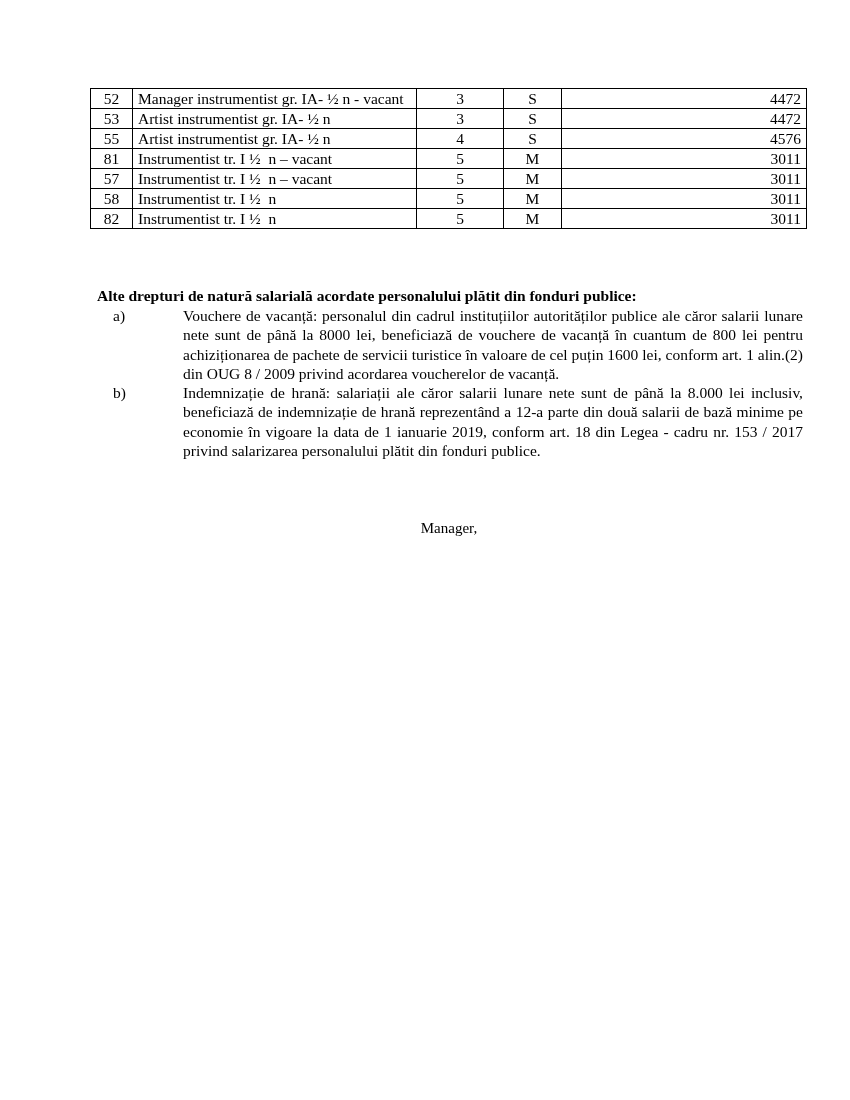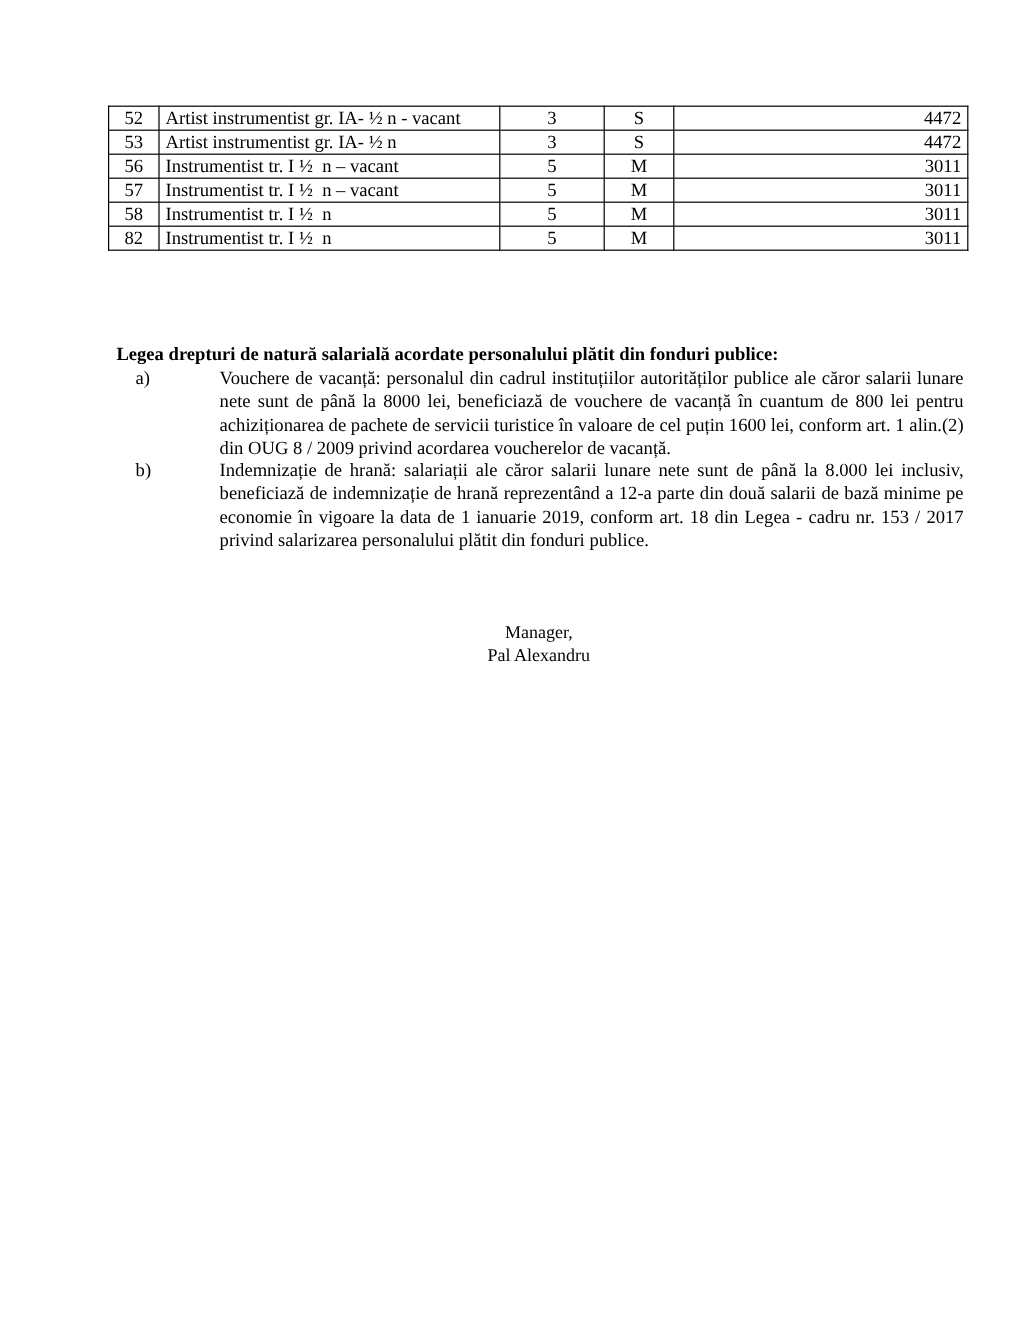--- a/index.html
+++ b/index.html
@@ -83,34 +83,41 @@
 </style>
 </head>
 <body>
 
 <div class="page">
 
   <table class="salary">
     <tbody>
         <tr>
           <td class="c-no">52</td>
-          <td class="c-pos">Artist instrumentist gr. IA- ½ n - vacant</td>
+          <td class="c-pos">Manager instrumentist gr. IA- ½ n - vacant</td>
           <td class="c-grade">3</td>
           <td class="c-level">S</td>
           <td class="c-salary">4472</td>
         </tr>
         <tr>
           <td class="c-no">53</td>
           <td class="c-pos">Artist instrumentist gr. IA- ½ n</td>
           <td class="c-grade">3</td>
           <td class="c-level">S</td>
           <td class="c-salary">4472</td>
         </tr>
         <tr>
-          <td class="c-no">56</td>
+          <td class="c-no">55</td>
+          <td class="c-pos">Artist instrumentist gr. IA- ½ n</td>
+          <td class="c-grade">4</td>
+          <td class="c-level">S</td>
+          <td class="c-salary">4576</td>
+        </tr>
+        <tr>
+          <td class="c-no">81</td>
           <td class="c-pos">Instrumentist tr. I ½  n – vacant</td>
           <td class="c-grade">5</td>
           <td class="c-level">M</td>
           <td class="c-salary">3011</td>
         </tr>
         <tr>
           <td class="c-no">57</td>
           <td class="c-pos">Instrumentist tr. I ½  n – vacant</td>
           <td class="c-grade">5</td>
           <td class="c-level">M</td>
@@ -126,31 +133,30 @@
         <tr>
           <td class="c-no">82</td>
           <td class="c-pos">Instrumentist tr. I ½  n</td>
           <td class="c-grade">5</td>
           <td class="c-level">M</td>
           <td class="c-salary">3011</td>
         </tr>
       </tbody>
   </table>
 
-  <div class="notes-heading">Legea drepturi de natură salarială acordate personalului plătit din fonduri publice:</div>
+  <div class="notes-heading">Alte drepturi de natură salarială acordate personalului plătit din fonduri publice:</div>
 
   <div class="legal-list">
       <div class="legal-item">
         <div class="marker">a)</div>
         <div class="item-text">Vouchere de vacanță: personalul din cadrul instituțiilor autorităților publice ale căror salarii lunare nete sunt de până la 8000 lei, beneficiază de vouchere de vacanță în cuantum de 800 lei pentru achiziționarea de pachete de servicii turistice în valoare de cel puțin 1600 lei, conform art. 1 alin.(2) din OUG 8 / 2009 privind acordarea voucherelor de vacanță.</div>
       </div>
       <div class="legal-item">
         <div class="marker">b)</div>
         <div class="item-text">Indemnizație de hrană: salariații ale căror salarii lunare nete sunt de până la 8.000 lei inclusiv, beneficiază de indemnizație de hrană reprezentând a 12-a parte din două salarii de bază minime pe economie în vigoare la data de 1 ianuarie 2019, conform art. 18 din Legea - cadru nr. 153 / 2017 privind salarizarea personalului plătit din fonduri publice.</div>
       </div>
     </div>
 
   <div class="signature">
     <div>Manager,</div>
-    <div>Pal Alexandru</div>
   </div>
 
 </div>
 
 </body></html>

